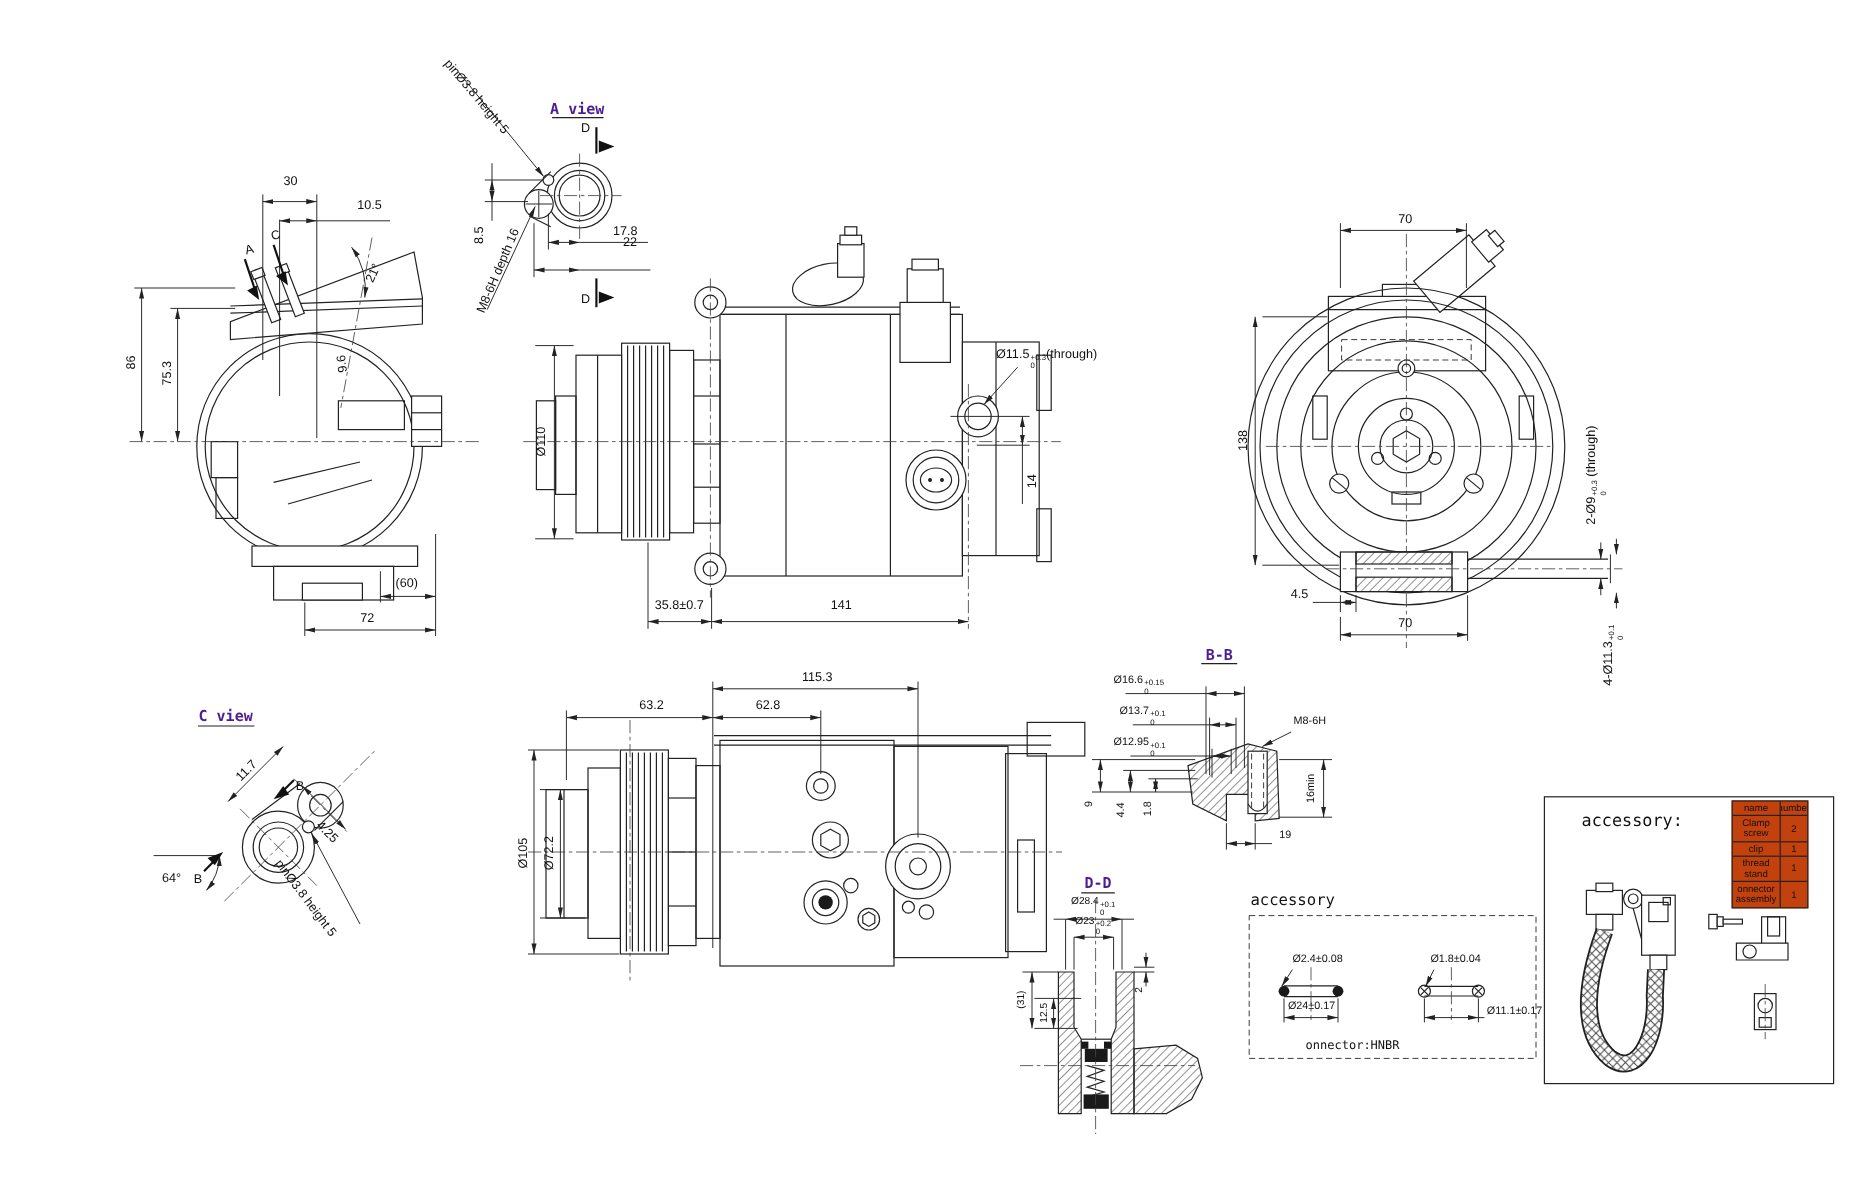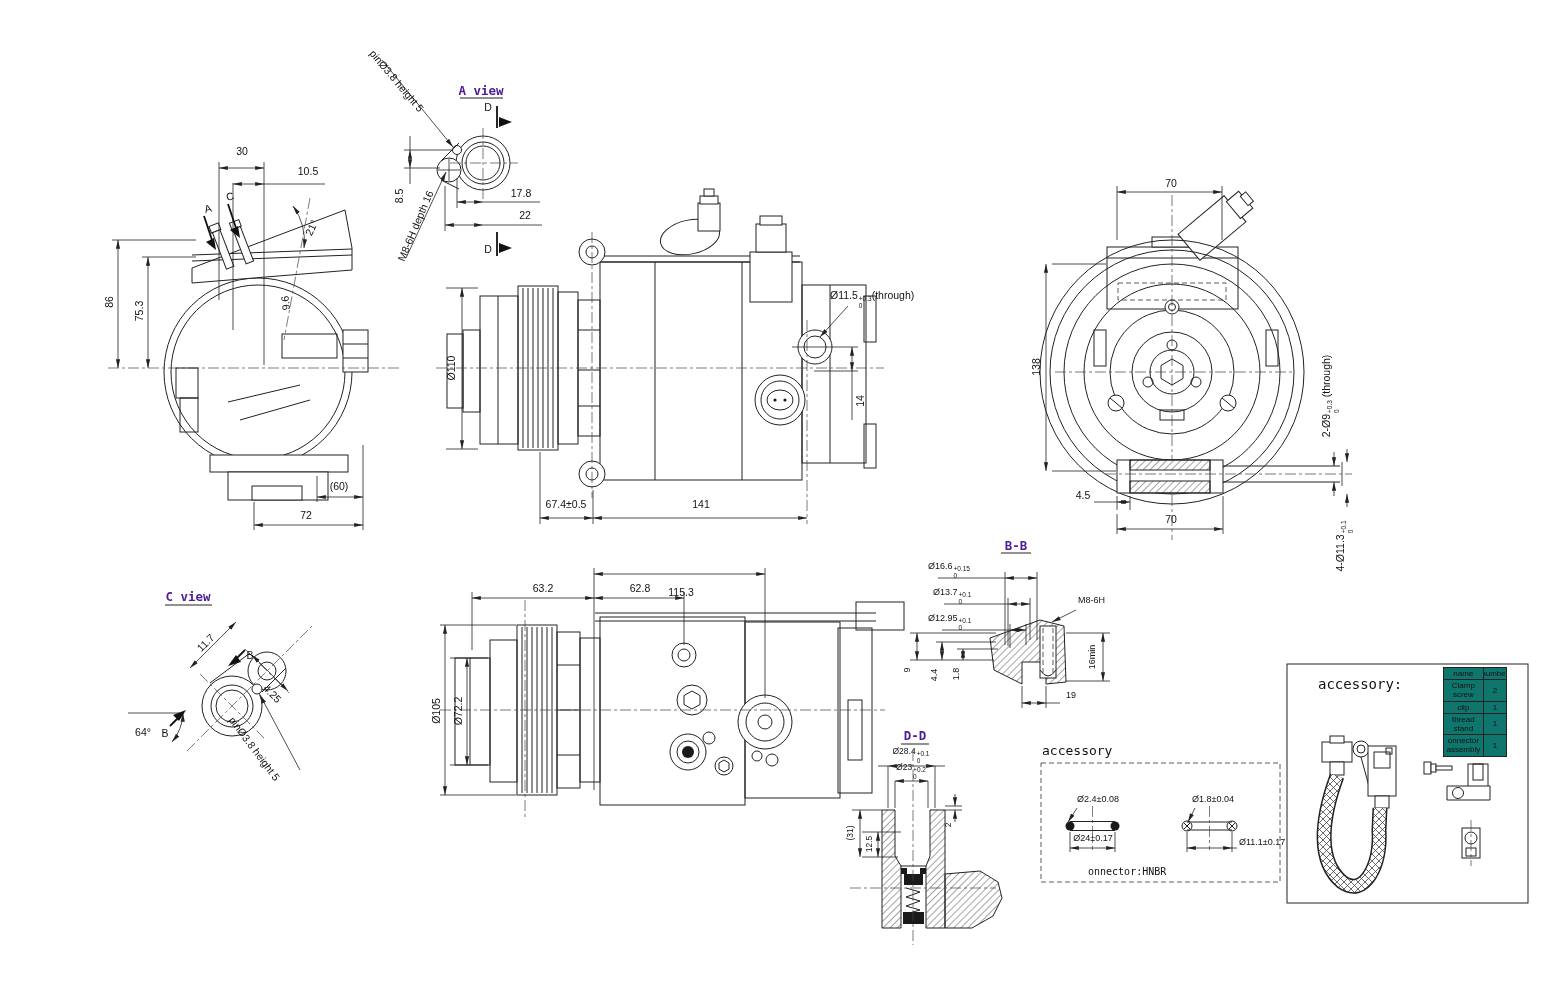--- a/index.html
+++ b/index.html
@@ -8,21 +8,21 @@
   #art{position:absolute;left:0;top:0;}
   .lb{position:absolute;font:10.5px/1.1 "Liberation Sans",sans-serif;color:#111;white-space:nowrap;}
   .c{transform:translate(-50%,-50%);}
   .sm{font-size:9px;}
   .xs{font-size:8.5px;}
   .ttl{font:12.5px/1 "DejaVu Sans Mono",monospace;font-weight:bold;color:#4c1d95;}
   .mono{font-family:"DejaVu Sans Mono",monospace;}
   .tl{display:inline-flex;flex-direction:column;justify-content:center;font-size:6.5px;
       line-height:1.05;margin-left:1px;vertical-align:-2px;text-align:left;}
   .tl i{font-style:normal;display:block;}
-  .acct{position:absolute;left:1443px;top:667px;width:62px;background:#0f766e;
+  .acct{position:absolute;left:1443px;top:667px;width:62px;background:#c2410c;
         border:1px solid #222;font:8px/1.15 "Liberation Sans",sans-serif;}
   .acct .tr{display:flex;border-top:1px solid #222;}
   .acct .tr:first-child{border-top:none;}
   .acct .tc{padding:1px 1px;text-align:center;overflow:hidden;}
   .acct .n{width:38px;border-right:1px solid #222;}
   .acct .q{width:21px;display:flex;align-items:center;justify-content:center;}
 </style>
 </head>
 <body>
 
@@ -493,24 +493,24 @@
   <div class="lb c" style="left:339px;top:487px">(60)</div>
   <div class="lb c" style="left:306px;top:516px">72</div>
 
   <div class="lb ttl c" style="left:481px;top:91px">A view</div>
   <div class="lb c" style="left:488px;top:108px">D</div>
   <div class="lb c" style="left:488px;top:250px">D</div>
   <div class="lb" style="left:376px;top:48px;transform:rotate(50deg);transform-origin:0 0">pinØ3.8 height 5</div>
   <div class="lb c" style="left:400px;top:196px;transform:translate(-50%,-50%) rotate(-90deg)">8.5</div>
   <div class="lb c" style="left:416px;top:226px;transform:translate(-50%,-50%) rotate(-67deg)">M8-6H depth 16</div>
   <div class="lb c" style="left:521px;top:194px">17.8</div>
-  <div class="lb c" style="left:525px;top:216px">22</div>
+  <div class="lb c" style="left:525px;top:203px">22</div>
 
   <div class="lb c" style="left:452px;top:368px;transform:translate(-50%,-50%) rotate(-90deg)">Ø110</div>
-  <div class="lb c" style="left:566px;top:505px">67.4±0.5</div>
+  <div class="lb c" style="left:566px;top:505px">35.8±0.7</div>
   <div class="lb c" style="left:701px;top:505px">141</div>
   <div class="lb" style="left:830px;top:290px"><span>Ø11.5</span><span class="tl">
           <i>+0.3</i>
           <i>0</i>
         </span><span>(through)</span></div>
   <div class="lb c" style="left:861px;top:401px;transform:translate(-50%,-50%) rotate(-90deg)">14</div>
 
   <div class="lb c" style="left:1171px;top:184px">70</div>
   <div class="lb c" style="left:1037px;top:367px;transform:translate(-50%,-50%) rotate(-90deg)">138</div>
   <div class="lb c" style="left:1083px;top:496px">4.5</div>
@@ -525,21 +525,21 @@
         </span><span></span></div>
 
   <div class="lb ttl c" style="left:188px;top:597px">C view</div>
   <div class="lb c" style="left:206px;top:643px;transform:translate(-50%,-50%) rotate(-45deg)">11.7</div>
   <div class="lb c" style="left:250px;top:656px">B</div>
   <div class="lb c" style="left:272px;top:694px;transform:translate(-50%,-50%) rotate(45deg)">4.25</div>
   <div class="lb c" style="left:165px;top:734px">B</div>
   <div class="lb c" style="left:143px;top:733px">64°</div>
   <div class="lb c" style="left:254px;top:749px;transform:translate(-50%,-50%) rotate(53deg)">pinØ3.8 height 5</div>
 
-  <div class="lb c" style="left:681px;top:593px">115.3</div>
+  <div class="lb c" style="left:681px;top:565px">115.3</div>
   <div class="lb c" style="left:543px;top:589px">63.2</div>
   <div class="lb c" style="left:640px;top:589px">62.8</div>
   <div class="lb c" style="left:437px;top:711px;transform:translate(-50%,-50%) rotate(-90deg)">Ø105</div>
   <div class="lb c" style="left:459px;top:711px;transform:translate(-50%,-50%) rotate(-90deg)">Ø72.2</div>
 
   <div class="lb ttl c" style="left:1016px;top:546px">B-B</div>
   <div class="lb sm" style="left:928px;top:562px"><span>Ø16.6</span><span class="tl">
           <i>+0.15</i>
           <i>0</i>
         </span></div>

